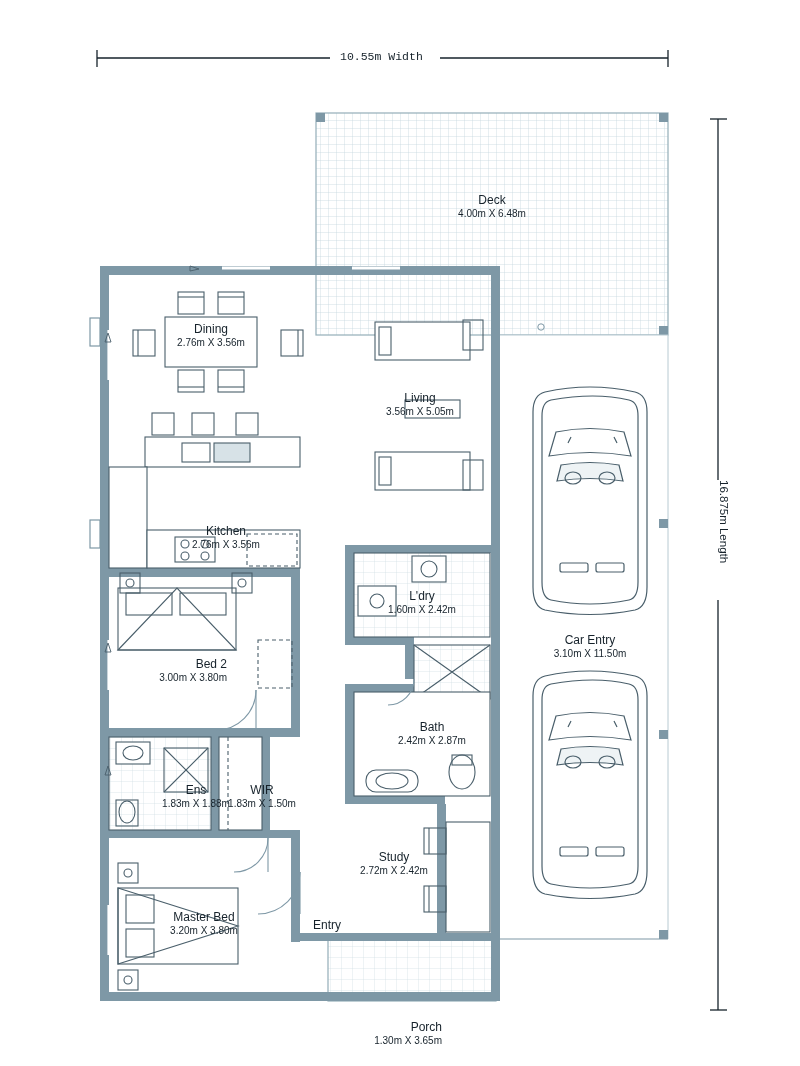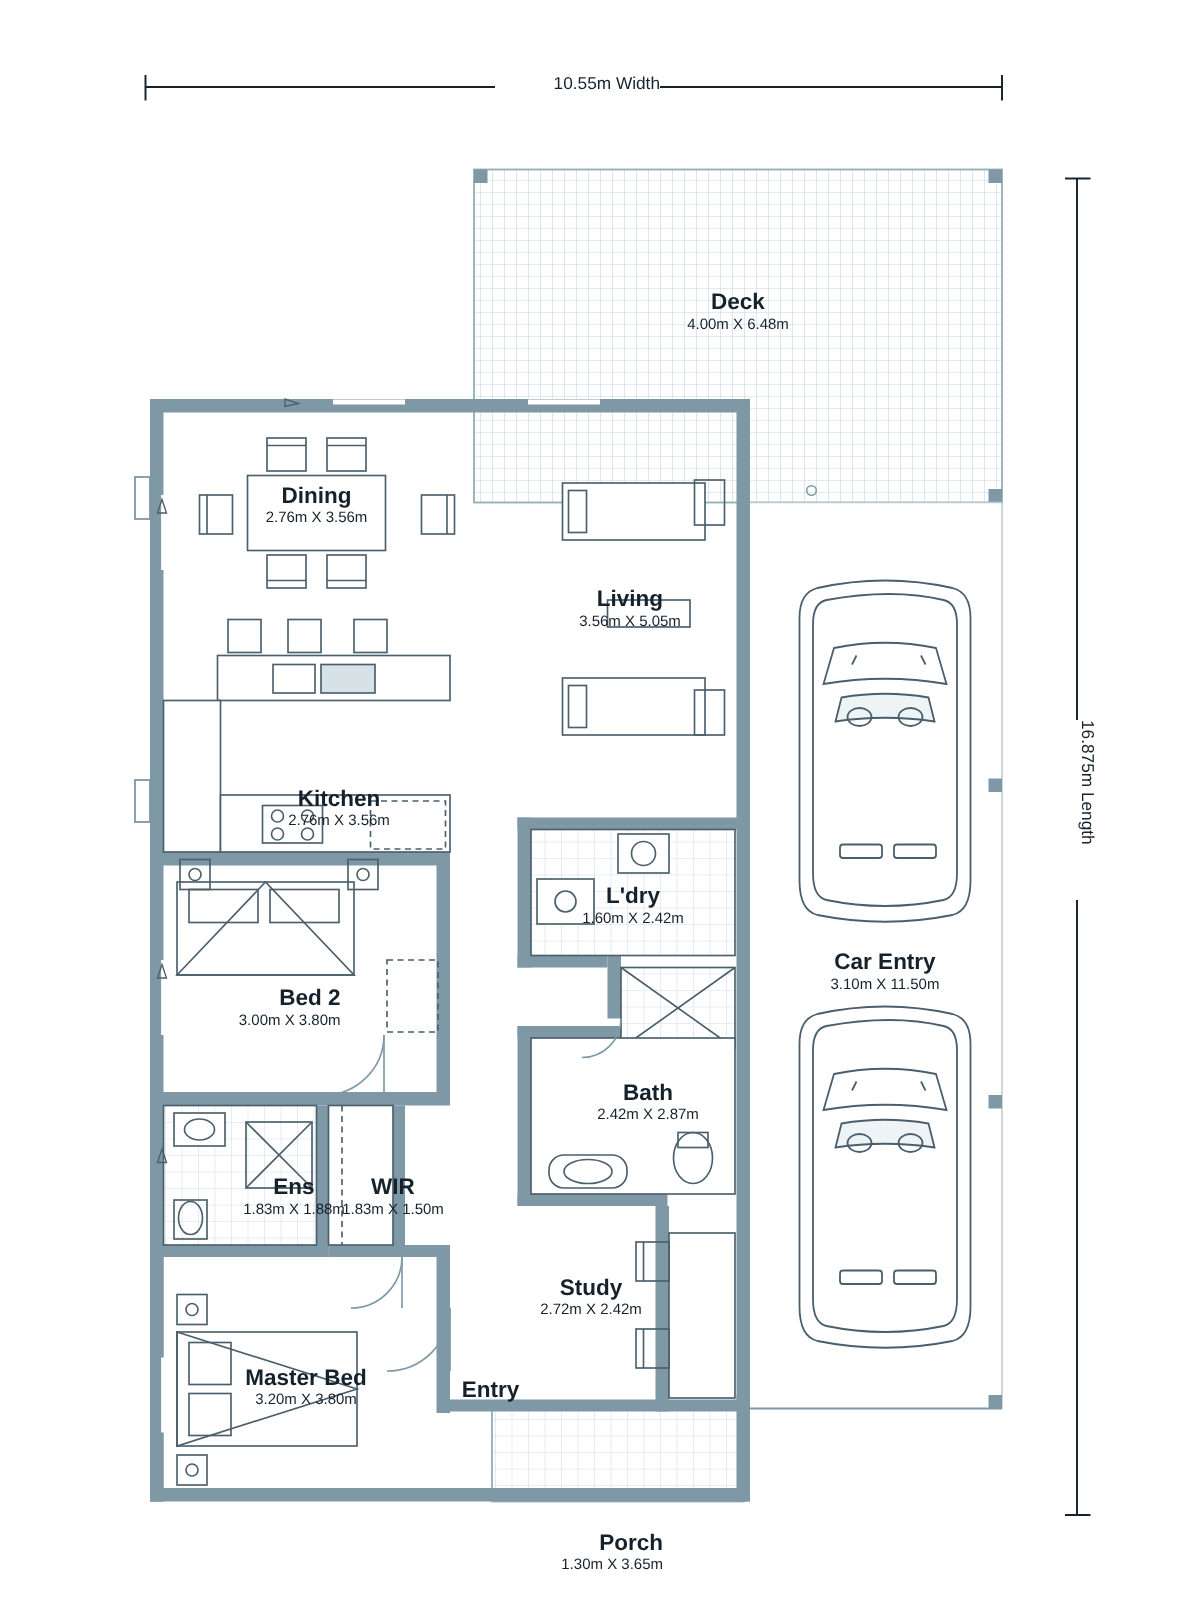--- a/index.html
+++ b/index.html
@@ -1,20 +1,20 @@
 <!DOCTYPE html>
 <html><head>
 <meta charset="utf-8">
 <style>
   html,body{margin:0;padding:0;background:#ffffff;}
   body{width:800px;height:1066px;position:relative;overflow:hidden;
        font-family:"Liberation Sans", sans-serif;color:#1b2a33;}
   .plan{position:absolute;left:0;top:0;width:800px;height:1066px;}
   .lbl{position:absolute;text-align:center;line-height:1.22;}
-  .lbl .n{display:block;font-size:15px;font-weight:700;color:#16222b;}
+  .lbl .n{display:block;font-size:12px;font-weight:400;color:#16222b;}
   .lbl .d{display:block;font-size:10px;font-weight:400;color:#16222b;}
   .dimtxt{position:absolute;font-size:11.5px;color:#16222b;}
   .vert{transform:rotate(90deg);transform-origin:left top;white-space:nowrap;}
   svg{display:block;}
 </style>
 </head>
 <body>
 
 <div class="plan">
 
@@ -263,21 +263,21 @@
     <path d="M105 775 l6 0 l-3 -9 z"></path>
     <path d="M190 271 l0 -5 l9 3 z"></path>
   </g>
 
   <g fill="none" stroke="#7e98a6" stroke-width="1.2">
     <rect x="90" y="318" width="10" height="28" fill="#ffffff"></rect>
     <rect x="90" y="520" width="10" height="28" fill="#ffffff"></rect>
   </g>
 </svg>
 
-<div class="dimtxt" style="left:340px;top:50px;width:100px;text-align:right;">10.55m Width</div>
+<div class="dimtxt" style="left:340px;top:50px;width:100px;text-align:left;font-family:Liberation Mono, monospace;">10.55m Width</div>
 <div class="dimtxt vert" style="left:730px;top:480px;">16.875m Length</div>
 
 <div class="lbl" style="left:442px;top:193px;width:100px;">
   <span class="n">Deck</span>
   <span class="d">4.00m X 6.48m</span>
 </div>
 
 <div class="lbl" style="left:161px;top:322px;width:100px;">
   <span class="n">Dining</span>
   <span class="d">2.76m X 3.56m</span>

